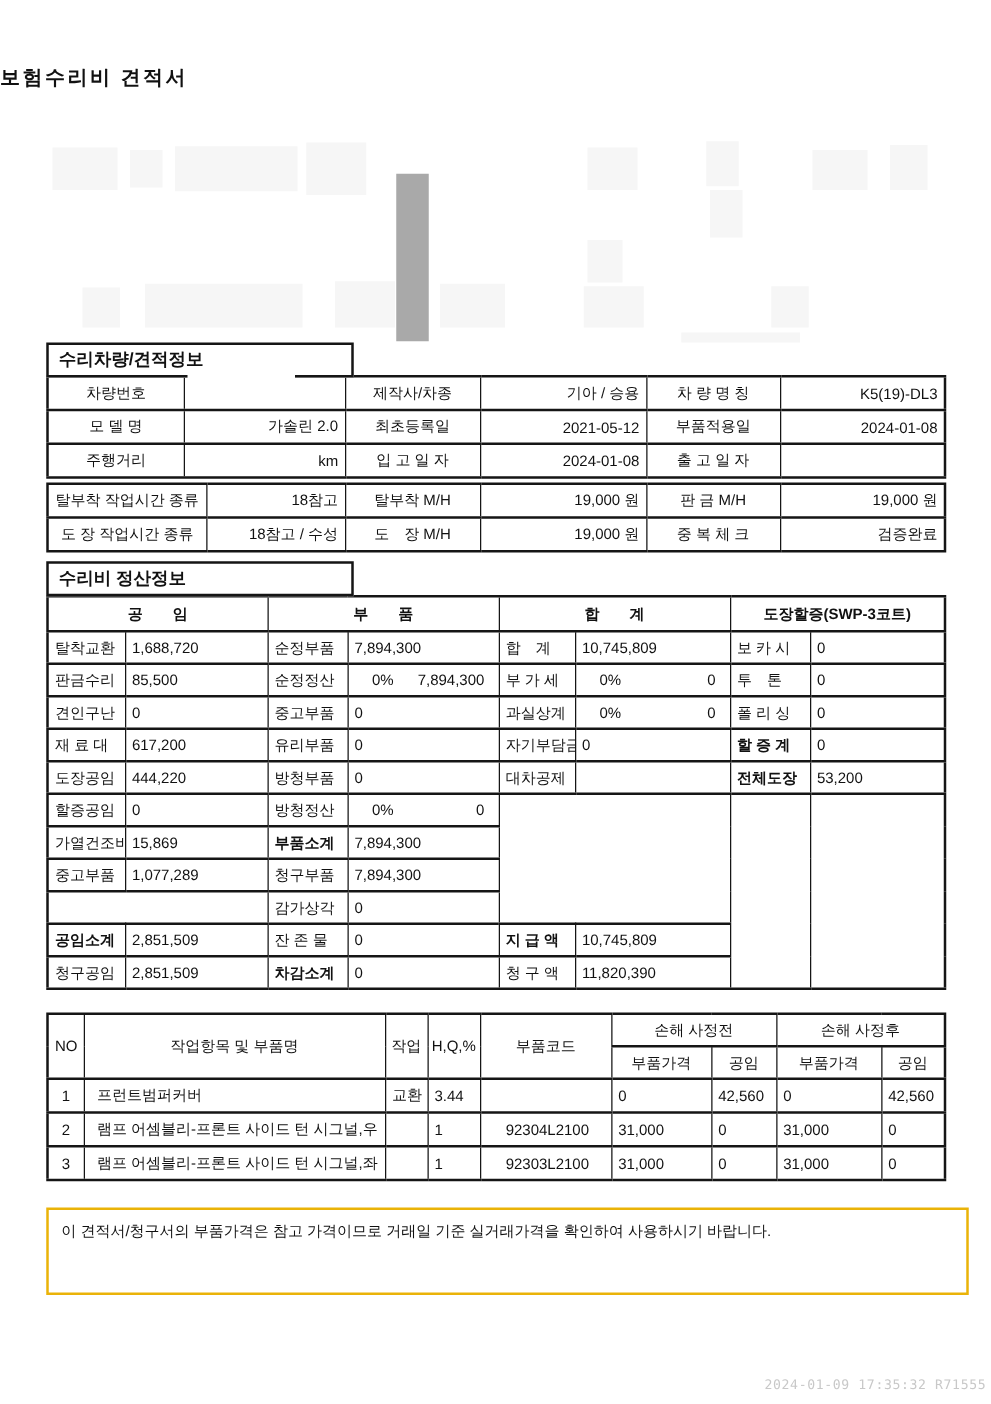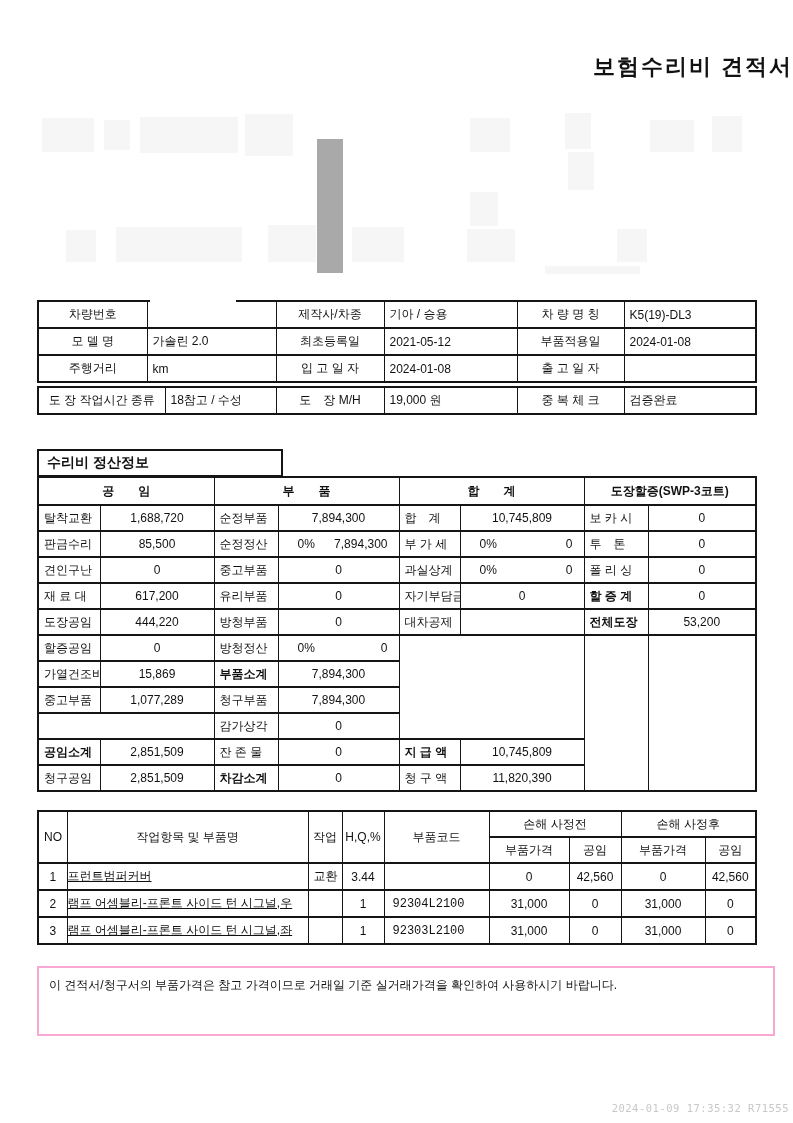--- a/index.html
+++ b/index.html
@@ -1,50 +1,50 @@
 <!DOCTYPE html>
 <html lang="ko"><head>
 <meta charset="utf-8">
 <style>
   html,body{margin:0;padding:0;background:#fff;}
   .page{position:relative;width:793px;height:1123px;background:#fff;overflow:hidden;
         font-family:"Liberation Sans","DejaVu Sans",sans-serif;color:#111;}
-  .title{position:absolute;top:52px;left:0;width:100%;text-align:right;
-         font-size:22px;font-weight:bold;letter-spacing:2px;}
+  .title{position:absolute;top:52px;left:0;width:100%;text-align:left;
+         font-size:16px;font-weight:bold;letter-spacing:2px;}
   
   .blur{position:absolute;background:#f6f6f6;}
   .bar{position:absolute;background:#a9a9a9;}
   .wipe{position:absolute;background:#ffffff;z-index:6;}
   
   .tabbox{position:absolute;width:234px;height:24px;border:2px solid #151515;background:#fff;
           display:flex;align-items:center;padding-left:8px;font-size:14px;font-weight:bold;z-index:4;}
   
   table.grid{border-collapse:collapse;table-layout:fixed;position:absolute;background:#fff;
              border:2px solid #151515;z-index:2;}
   table.grid td{border-left:1px solid #151515;border-right:1px solid #151515;
                 border-top:2px solid #151515;border-bottom:2px solid #151515;
                 font-size:12px;padding:0 5px;overflow:hidden;white-space:pre;vertical-align:middle;}
   td.c{text-align:center;}
-  td.r{text-align:center;padding-right:6px;}
-  td.l{text-align:left;padding-left:10px;margin-left:14px;}
+  td.r{text-align:left;padding-right:6px;}
+  td.l{text-align:right;padding-left:10px;margin-left:14px;}
   td.b,.b{font-weight:bold;}
   
   .veh tr{height:27px;}
   
   .set tr{height:26px;}
   .set tr.hd{height:28px;font-weight:bold;}
   td.pv{padding:0;}
   td.pv .wrap{display:flex;justify-content:space-between;align-items:center;padding:0 6px 0 14px;}
   
   .wrk tr.hd{height:26px;}
   .wrk tr.dt{height:27px;}
-  .wrk td.item{padding-left:0;text-decoration:underline;}
-  .wrk td.code{padding-left:8px;font-family:Liberation Mono, monospace;}
-  
-  .notice{position:absolute;left:37px;top:966px;width:714px;height:48px;border:2px solid #f9a8d4;
+  .wrk td.item{padding-left:10px;}
+  .wrk td.code{padding-left:20px;}
+  
+  .notice{position:absolute;left:37px;top:966px;width:714px;height:48px;border:2px solid #eab308;
           font-size:12px;padding:9px 10px;box-sizing:content-box;background:#fff;}
   .brand{position:absolute;top:1020px;left:0;width:100%;text-align:center;
          font-size:14px;font-weight:bold;letter-spacing:0.5px;}
   .pageno{position:absolute;top:1046px;left:0;width:100%;text-align:center;font-size:12px;}
   .stamp{position:absolute;top:1102px;right:4px;font-size:10.5px;color:#c8c8c8;
          font-family:"DejaVu Sans Mono","Liberation Mono",monospace;letter-spacing:0.5px;}
 </style>
 </head>
 <body>
 
@@ -66,20 +66,23 @@
     <div class="blur" style="left:66px;top:230px;width:30px;height:32px"></div>
     <div class="blur" style="left:116px;top:227px;width:126px;height:35px"></div>
     <div class="blur" style="left:268px;top:225px;width:48px;height:37px"></div>
     <div class="blur" style="left:352px;top:227px;width:52px;height:35px"></div>
     <div class="blur" style="left:467px;top:229px;width:48px;height:33px"></div>
     <div class="blur" style="left:617px;top:229px;width:30px;height:33px"></div>
     <div class="blur" style="left:545px;top:266px;width:95px;height:8px"></div>
     <div class="bar" style="left:317px;top:139px;width:26px;height:134px"></div>
   </div>
 
+  <div class="tabbox" style="left:37px;top:274px">
+    <span>수리차량/견적정보</span>
+  </div>
 
   <table class="grid veh" style="left:37px;top:300px;width:718px">
     <colgroup>
         <col style="width:109px">
         <col style="width:129px">
         <col style="width:108px">
         <col style="width:133px">
         <col style="width:107px">
         <col style="width:132px">
       </colgroup>
@@ -114,20 +117,28 @@
   <table class="grid veh" style="left:37px;top:386px;width:718px">
     <colgroup>
         <col style="width:127px">
         <col style="width:111px">
         <col style="width:108px">
         <col style="width:133px">
         <col style="width:107px">
         <col style="width:132px">
       </colgroup>
     <tbody>
+        <tr>
+      <td class="c" style="padding:0 2px">탈부착 작업시간 종류</td>
+      <td class="l">18참고</td>
+      <td class="c">탈부착 M/H</td>
+      <td class="l">19,000 원</td>
+      <td class="c">판 금 M/H</td>
+      <td class="l">19,000 원</td>
+    </tr>
     <tr>
       <td class="c" style="padding:0 2px">도 장 작업시간 종류</td>
       <td class="l">18참고 / 수성</td>
       <td class="c">도　장 M/H</td>
       <td class="l">19,000 원</td>
       <td class="c">중 복 체 크</td>
       <td class="l">검증완료</td>
     </tr>
   </tbody>
     </table>

